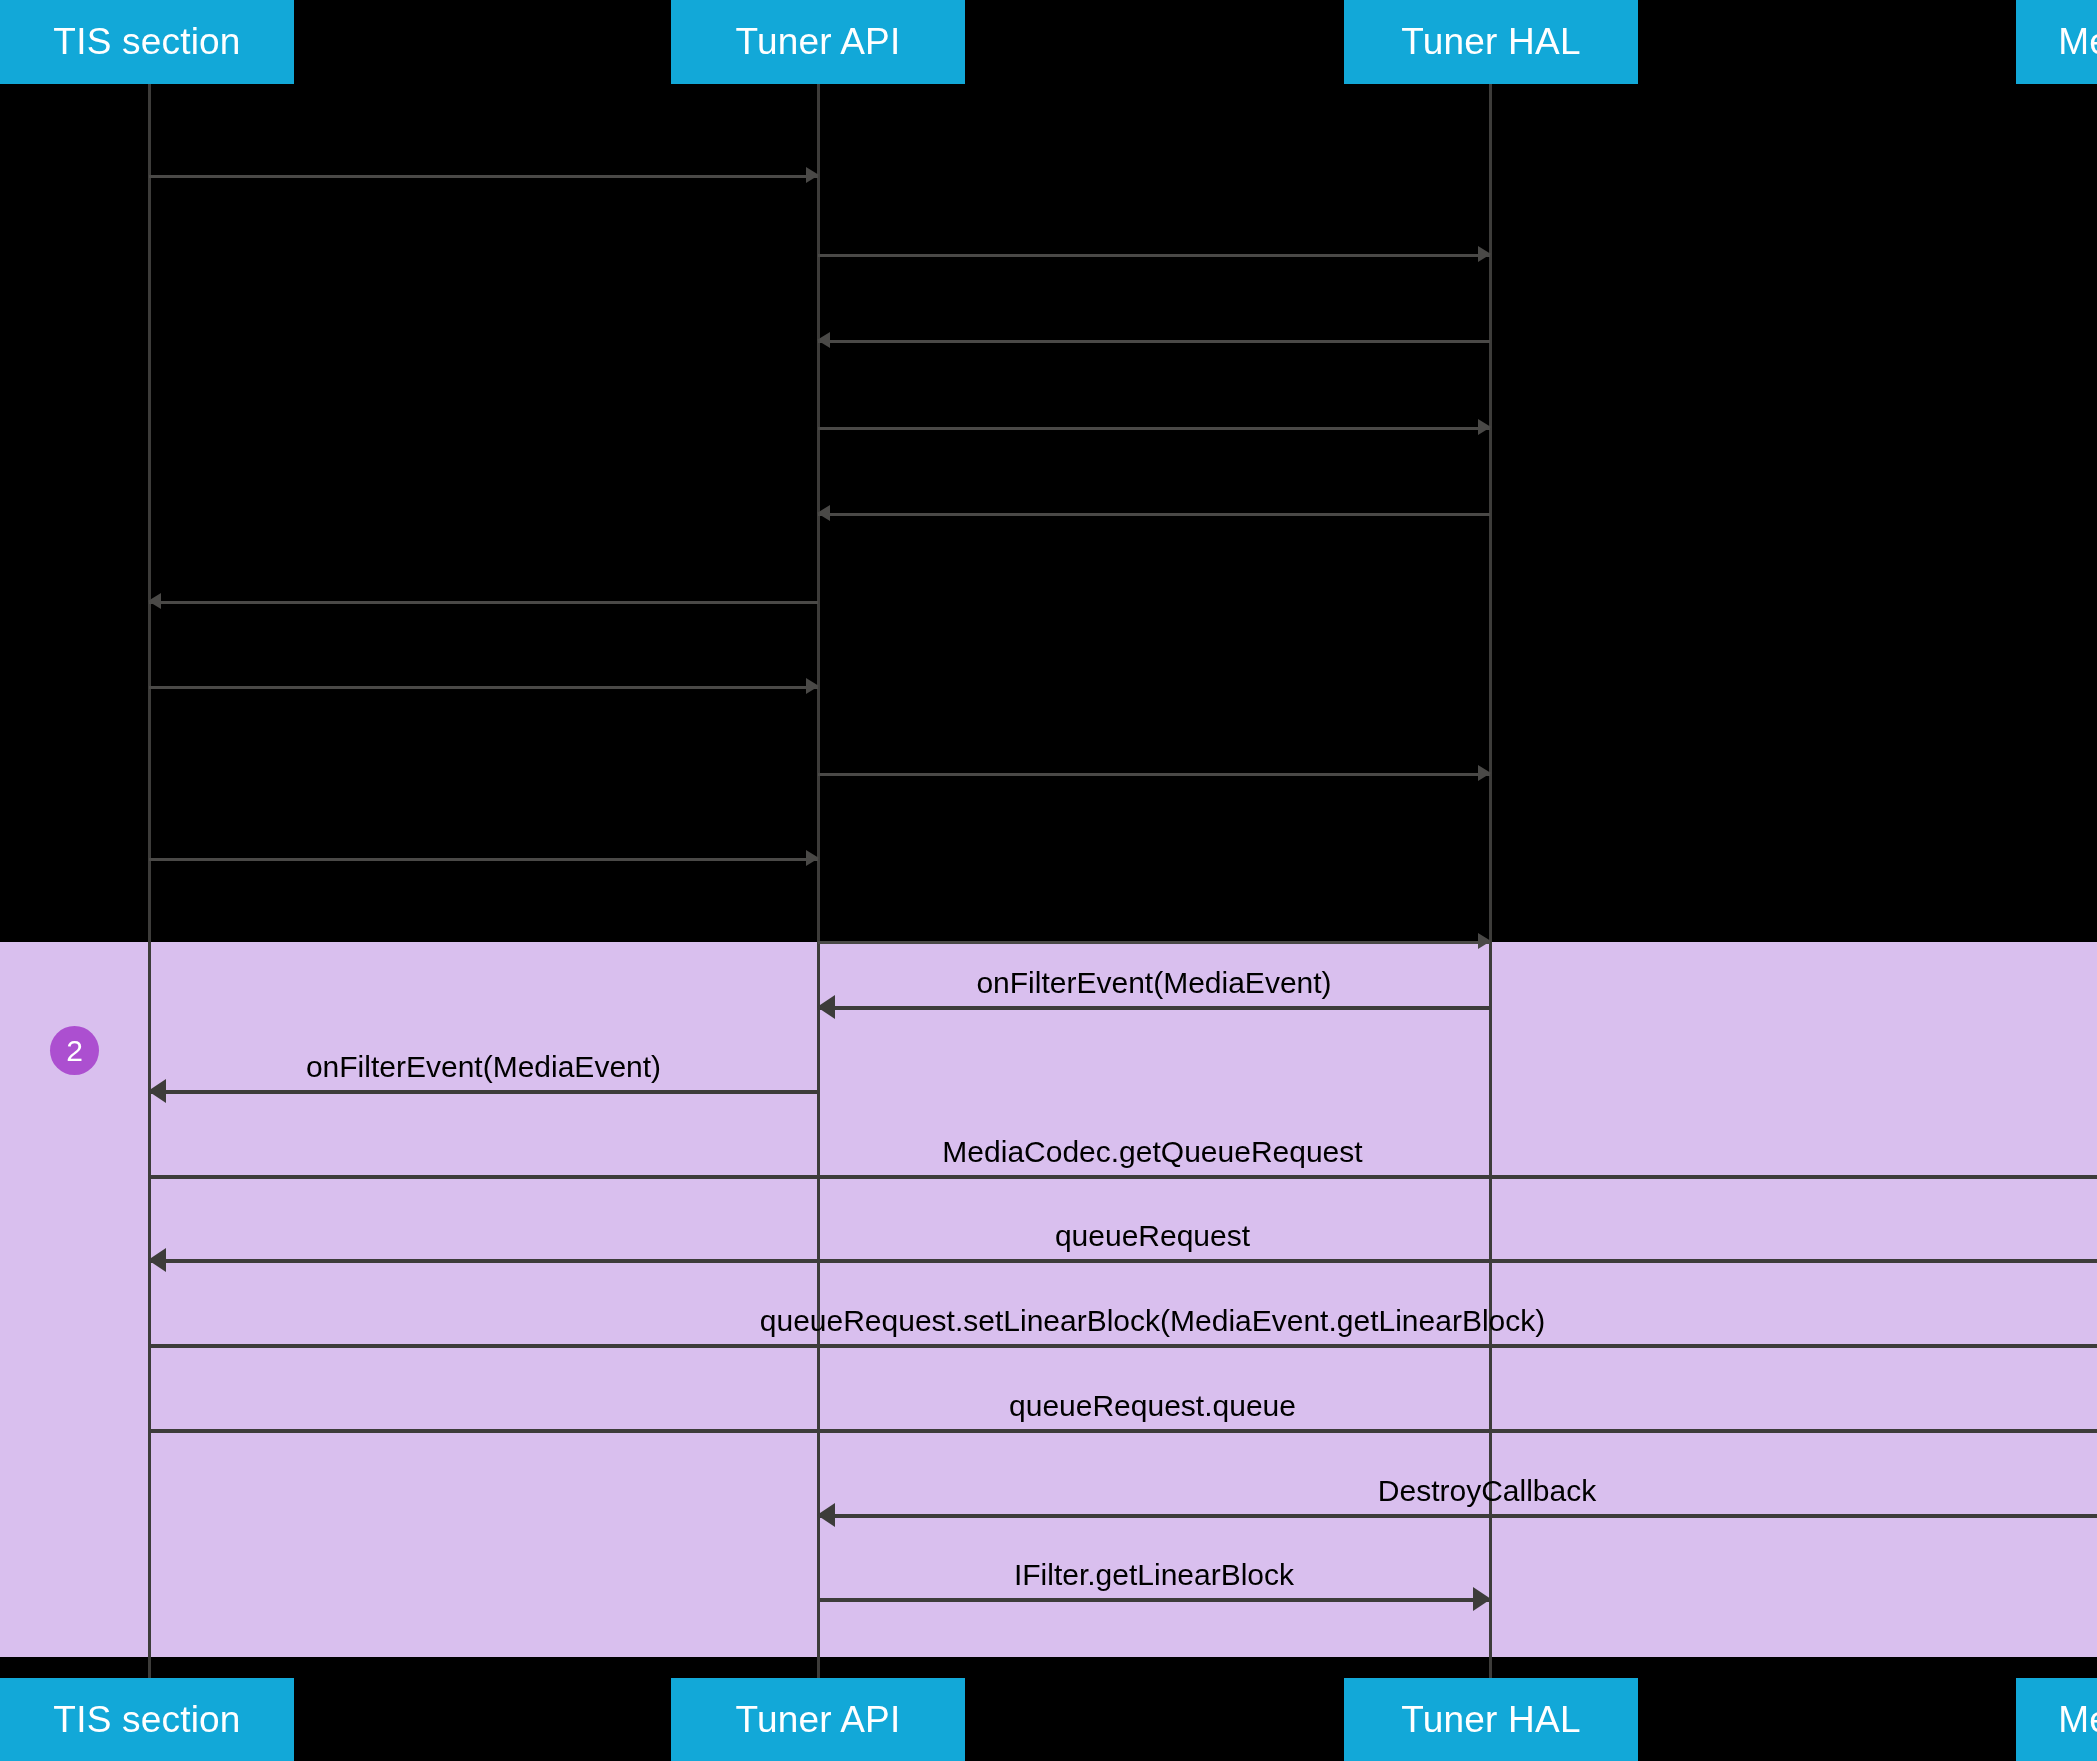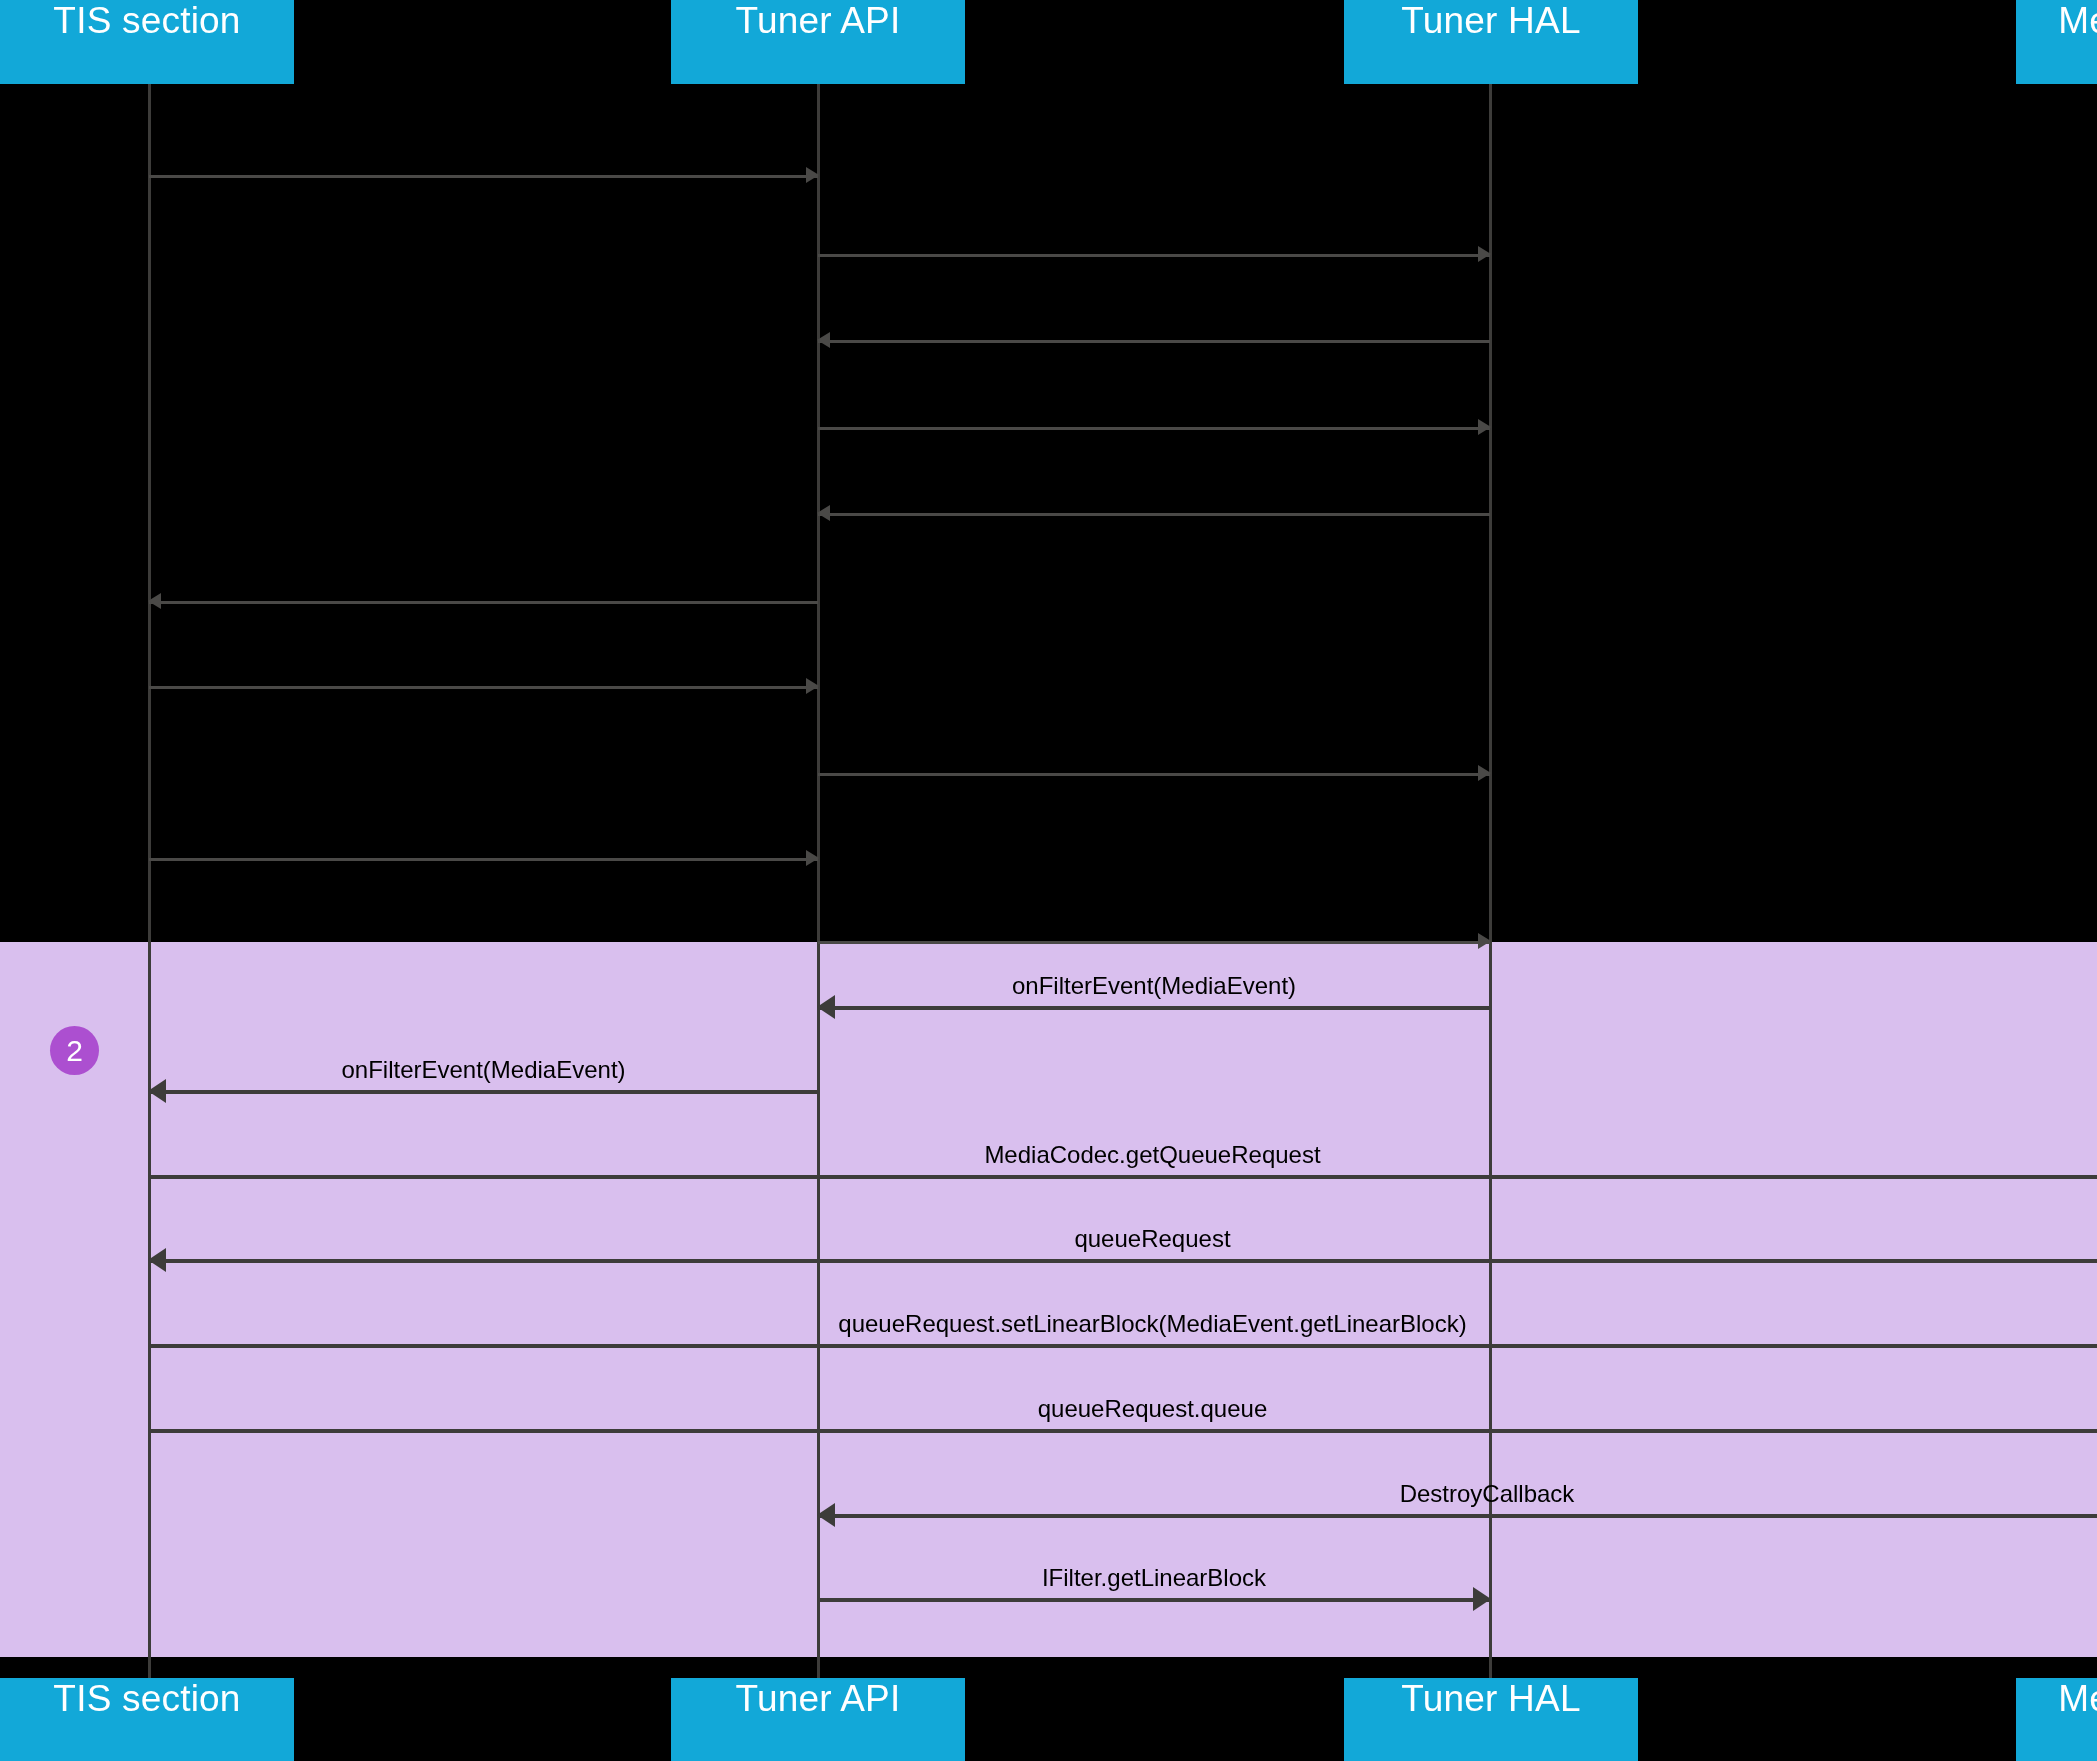--- a/index.html
+++ b/index.html
@@ -14,21 +14,21 @@
     background: #000000;
     font-family: "Liberation Sans", sans-serif;
     overflow: hidden;
   }
   
   .participant-box {
     position: absolute;
     background: #12A8D8;
     color: #FFFFFF;
     display: flex;
-    align-items: flex-start;
+    align-items: center;
     justify-content: center;
     font-size: 37px;
     font-weight: 400;
     letter-spacing: 0.2px;
     white-space: nowrap;
     box-sizing: border-box;
   }
   
   .lifeline {
     position: absolute;
@@ -86,21 +86,21 @@
     border-right-width: 13.4px;
     border-right-color: #4A4947;
     top: -7.6px;
   }
   .msg .label {
     position: absolute;
     left: 0;
     right: 0;
     bottom: 7.6px;
     text-align: center;
-    font-size: 24px;
+    font-size: 30px;
     color: #000000;
     white-space: nowrap;
     line-height: 1;
   }
   .msg.hidden-label .label {
     color: #000000;
   }
   
   .step-badge {
     position: absolute;

